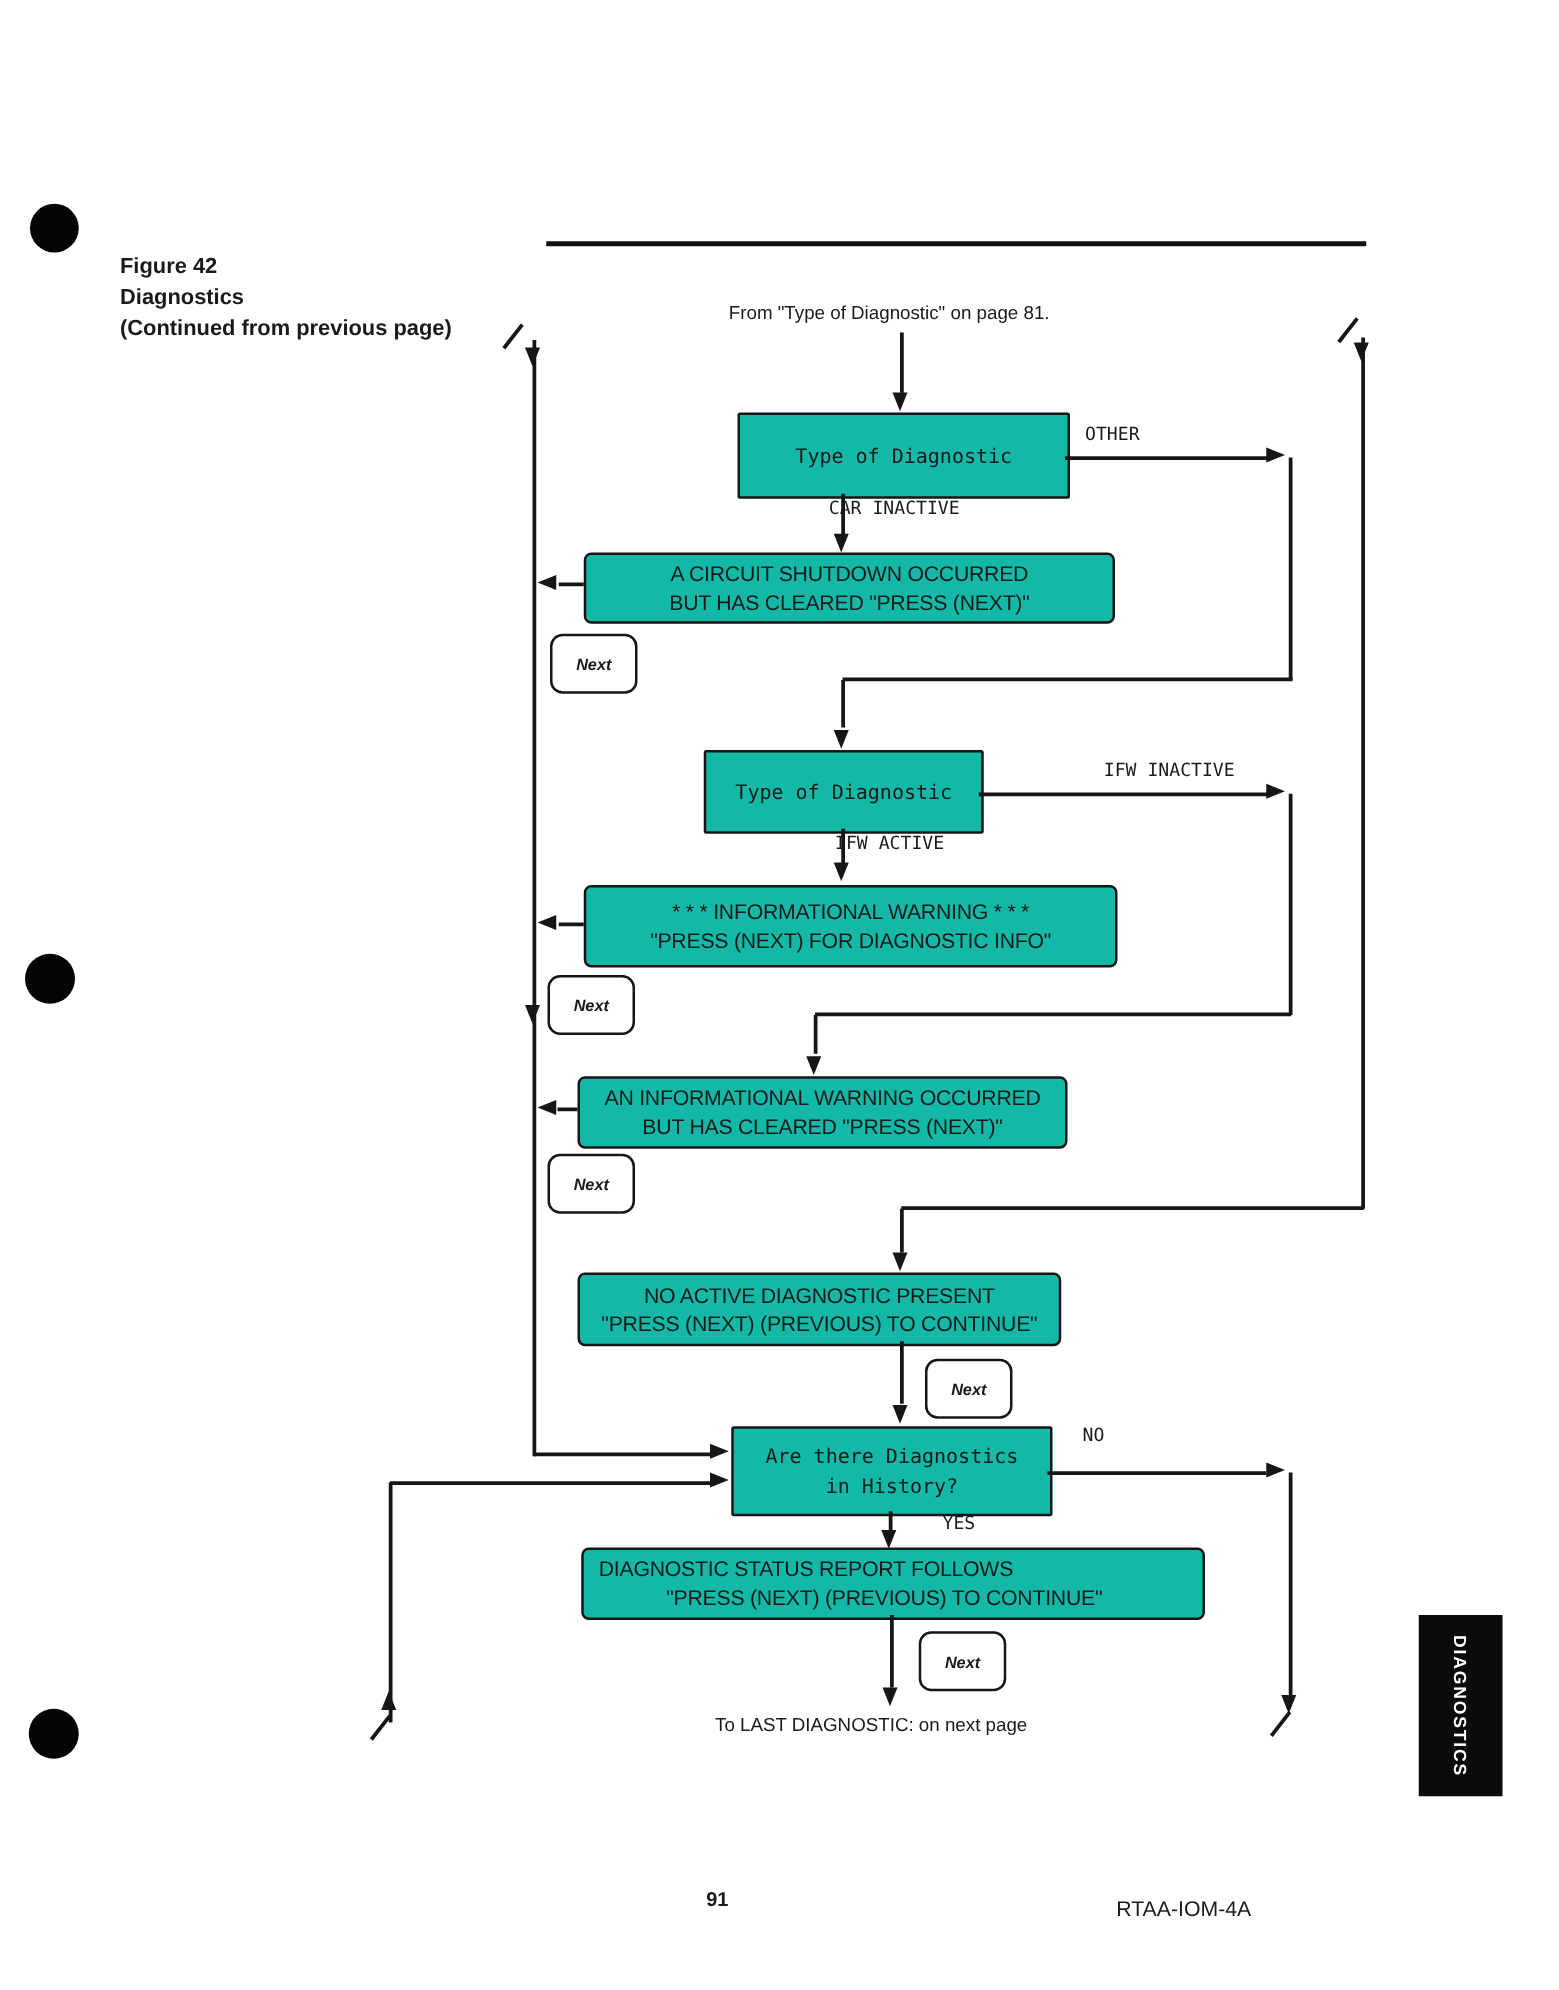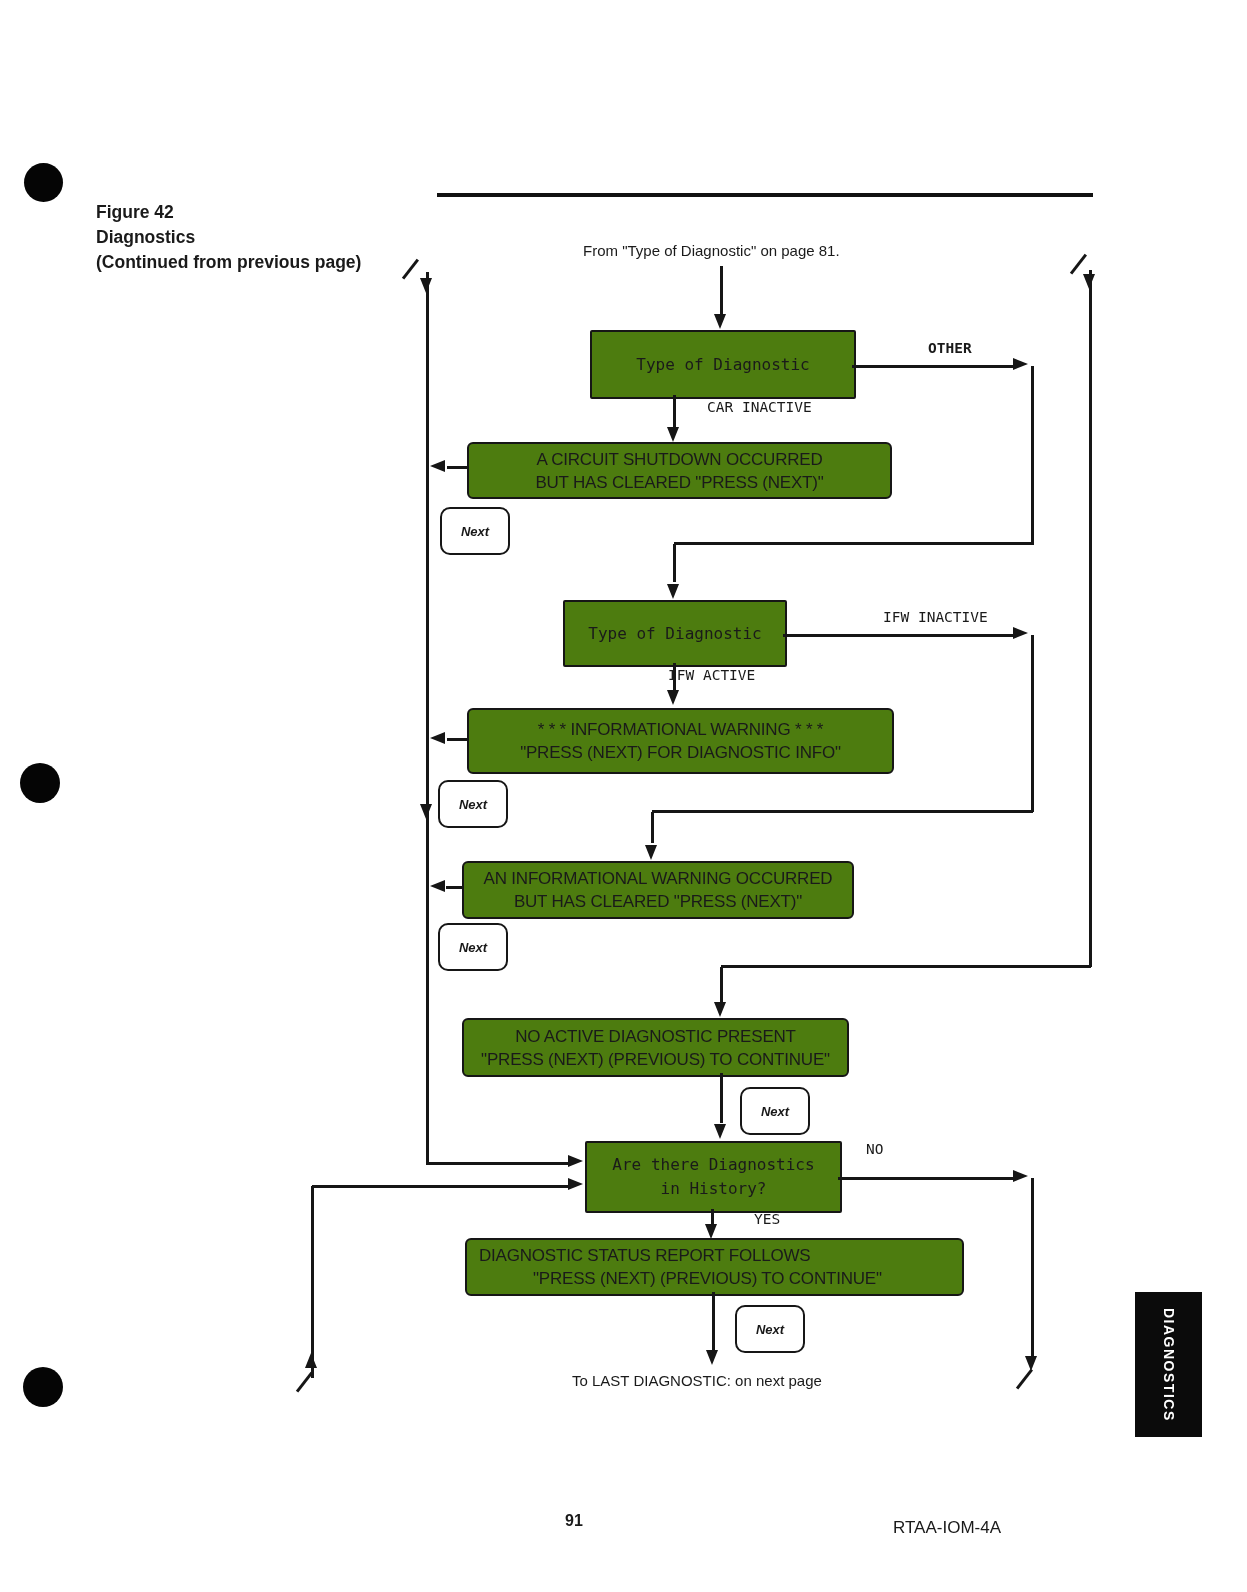--- a/index.html
+++ b/index.html
@@ -12,21 +12,21 @@
   .hl{position:absolute;height:2.5px;background:#161616;}
   .vl{position:absolute;width:2.5px;background:#161616;}
   
   .ahD{position:absolute;width:0;height:0;border-left:6.5px solid transparent;border-right:6.5px solid transparent;border-top:15px solid #161616;}
   .ahU{position:absolute;width:0;height:0;border-left:6.5px solid transparent;border-right:6.5px solid transparent;border-bottom:15px solid #161616;}
   .ahL{position:absolute;width:0;height:0;border-top:6.5px solid transparent;border-bottom:6.5px solid transparent;border-right:15px solid #161616;}
   .ahR{position:absolute;width:0;height:0;border-top:6.5px solid transparent;border-bottom:6.5px solid transparent;border-left:15px solid #161616;}
   
   .slash{position:absolute;width:2.5px;height:24px;background:#161616;transform:rotate(38deg);}
   
-  .node{position:absolute;border:2.5px solid #161616;border-radius:6px;background:#4d7c0f;
+  .node{position:absolute;border:2.5px solid #161616;border-radius:6px;background:#14b8a6;
         display:flex;flex-direction:column;justify-content:center;align-items:center;
         font-size:17px;letter-spacing:-0.2px;line-height:23px;text-align:center;}
   .node.mono{font-family:"DejaVu Sans Mono",monospace;font-size:16px;letter-spacing:0;border-radius:2px;line-height:24px;}
   .node.leftalign{align-items:flex-start;text-align:left;}
   .node.leftalign .l1{padding-left:12px;}
   .node.leftalign .l2{padding-left:66px;}
   
   .nextbtn{position:absolute;border:2.5px solid #161616;border-radius:10px;background:#fff;
            display:flex;justify-content:center;align-items:center;
            font-size:13px;font-weight:bold;font-style:italic;}
@@ -77,31 +77,31 @@
   <div class="vl" style="left:720px;top:967px;height:35px;"></div>
   <div class="ahD" style="left:714px;top:1002px;"></div>
 
   <div class="vl" style="left:720px;top:266px;height:52px;"></div>
   <div class="ahD" style="left:714px;top:314px;"></div>
 
   <div class="node mono" style="left:590px;top:330px;width:262px;height:65px;">
     <div>Type of Diagnostic</div>
   </div>
 
-  <div class="blabel" style="left:928px;top:340px;font-weight:bold;">OTHER</div>
+  <div class="blabel" style="left:868px;top:340px;">OTHER</div>
   <div class="hl" style="left:852px;top:365px;width:163px;"></div>
   <div class="ahR" style="left:1013px;top:358px;"></div>
   <div class="vl" style="left:1031px;top:366px;height:178px;"></div>
   <div class="hl" style="left:674px;top:542px;width:360px;"></div>
   <div class="vl" style="left:673px;top:544px;height:38px;"></div>
   <div class="ahD" style="left:667px;top:584px;"></div>
 
   <div class="vl" style="left:673px;top:395px;height:34px;"></div>
   <div class="ahD" style="left:667px;top:427px;"></div>
-  <div class="blabel" style="left:707px;top:399px;">CAR INACTIVE</div>
+  <div class="blabel" style="left:663px;top:399px;">CAR INACTIVE</div>
 
   <div class="node" style="left:467px;top:442px;width:421px;height:53px;">
     <div>A CIRCUIT SHUTDOWN OCCURRED</div>
     <div>BUT HAS CLEARED "PRESS (NEXT)"</div>
   </div>
   <div class="hl" style="left:447px;top:466px;width:20px;"></div>
   <div class="ahL" style="left:430px;top:460px;"></div>
   <div class="nextbtn" style="left:440px;top:507px;width:66px;height:44px;">
     <span>Next</span>
   </div>

